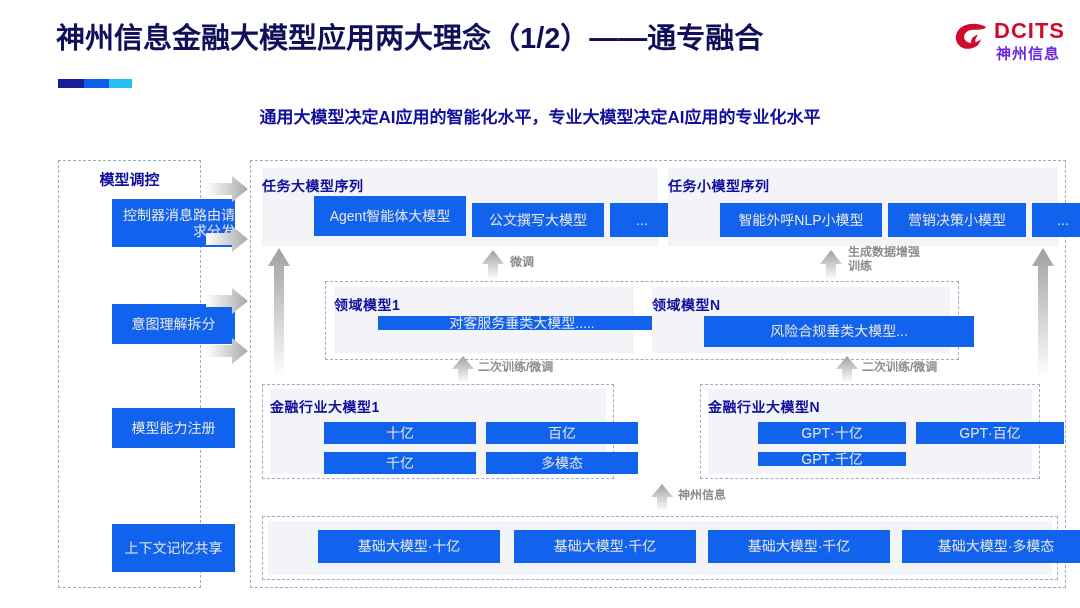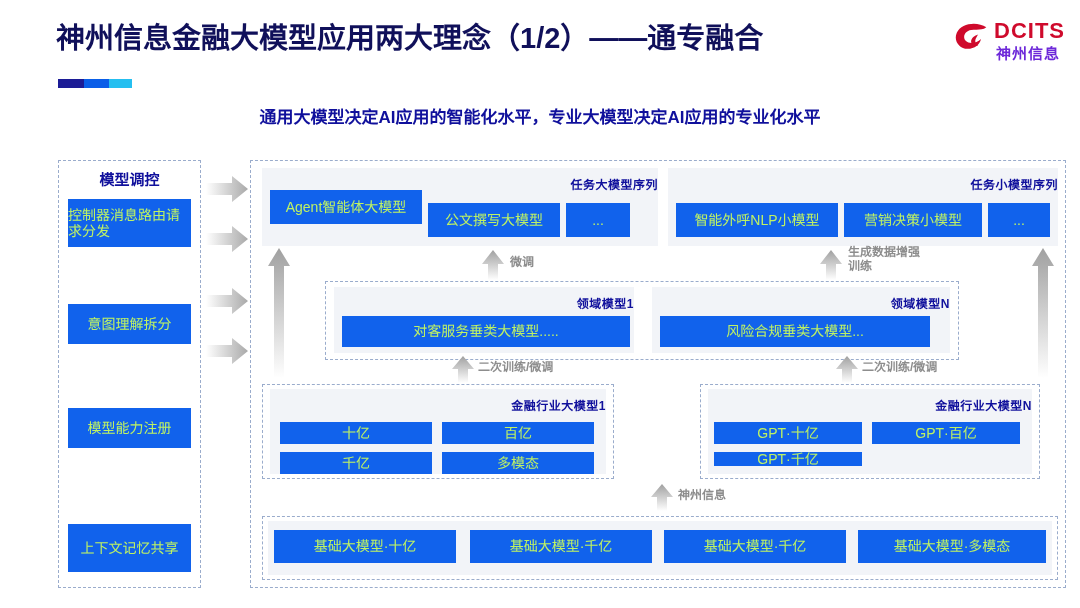--- a/index.html
+++ b/index.html
@@ -39,27 +39,27 @@
 
   
   .dashed{
     position:absolute;border:1px dashed #9aaccc;background:transparent;
     box-sizing:border-box;
   }
   .panel{
     position:absolute;background:#f2f4f8;box-sizing:border-box;
   }
   .panel-title{
-    text-align:right;font-size:12px;font-weight:bold;color:#10109c;
+    text-align:left;font-size:14px;font-weight:bold;color:#10109c;
     padding-top:7px;letter-spacing:0.5px;
   }
   .bluebox{
-    position:absolute;background:#1162ec;color:#bef264;
+    position:absolute;background:#1162ec;color:#e5e5e5;
     display:flex;align-items:center;justify-content:center;
-    text-align:left;box-sizing:border-box;font-size:14px;line-height:1.15;
+    text-align:right;box-sizing:border-box;font-size:14px;line-height:1.15;margin-left:44px;
   }
 
   
   #sidebar-frame{left:58px;top:160px;width:143px;height:428px;}
   .side-head{
     position:absolute;left:58px;top:168px;width:143px;text-align:center;
     font-size:15px;font-weight:bold;color:#10109c;
   }
   .side-box{left:68px;width:123px;font-size:14px;}
 
@@ -127,21 +127,21 @@
   </svg>
   <svg class="arrow-r" style="left:206px;top:338px;" viewBox="0 0 42 26">
     <path d="M0 7 H26 V0 L42 13 L26 26 V19 H0 Z" fill="url(#gr)"></path>
   </svg>
 
   <div class="dashed" style="left:250px;top:160px;width:816px;height:428px;"></div>
 
   <div class="panel" style="left:262px;top:168px;width:396px;height:78px;">
     <div class="panel-title">任务大模型序列</div>
   </div>
-  <div class="bluebox" style="left:270px;top:190px;width:152px;height:34px;">
+  <div class="bluebox" style="left:270px;top:196px;width:152px;height:40px;">
     <span>Agent智能体大模型</span>
   </div>
   <div class="bluebox" style="left:428px;top:203px;width:132px;height:34px;">
     <span>公文撰写大模型</span>
   </div>
   <div class="bluebox" style="left:566px;top:203px;width:64px;height:34px;">
     <span>...</span>
   </div>
 
   <div class="panel" style="left:668px;top:168px;width:390px;height:78px;">
@@ -179,21 +179,21 @@
     <path d="M11 0 L22 14 H16 V30 H6 V14 H0 Z" fill="url(#gu)"></path>
   </svg>
   <div class="lbl c" style="left:848px;top:246px;white-space:pre;">生成数据增强
 训练</div>
 
   <div class="dashed" style="left:325px;top:281px;width:634px;height:79px;"></div>
 
   <div class="panel" style="left:334px;top:287px;width:300px;height:66px;">
     <div class="panel-title">领域模型1</div>
   </div>
-  <div class="bluebox" style="left:342px;top:316px;width:288px;height:31px;">
+  <div class="bluebox" style="left:334px;top:316px;width:288px;height:14px;">
     <span>对客服务垂类大模型.....</span>
   </div>
 
   <div class="panel" style="left:652px;top:287px;width:298px;height:66px;">
     <div class="panel-title">领域模型N</div>
   </div>
   <div class="bluebox" style="left:660px;top:316px;width:270px;height:31px;">
     <span>风险合规垂类大模型...</span>
   </div>
 

